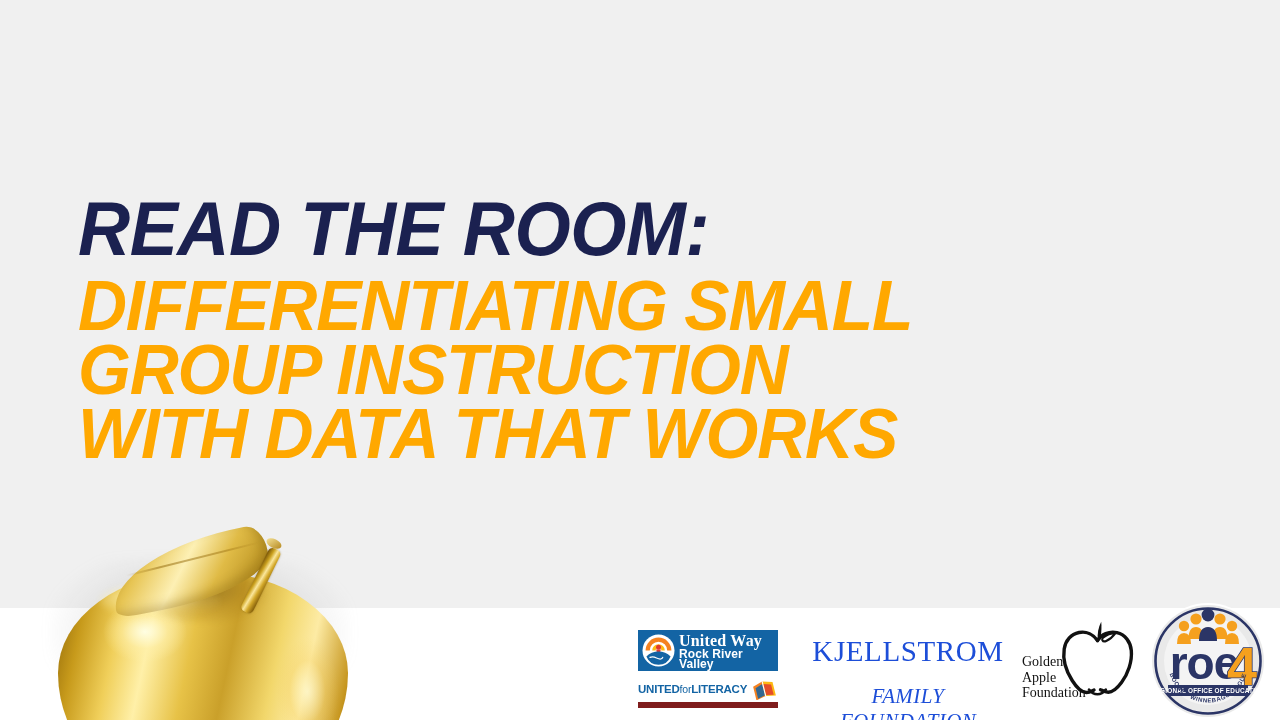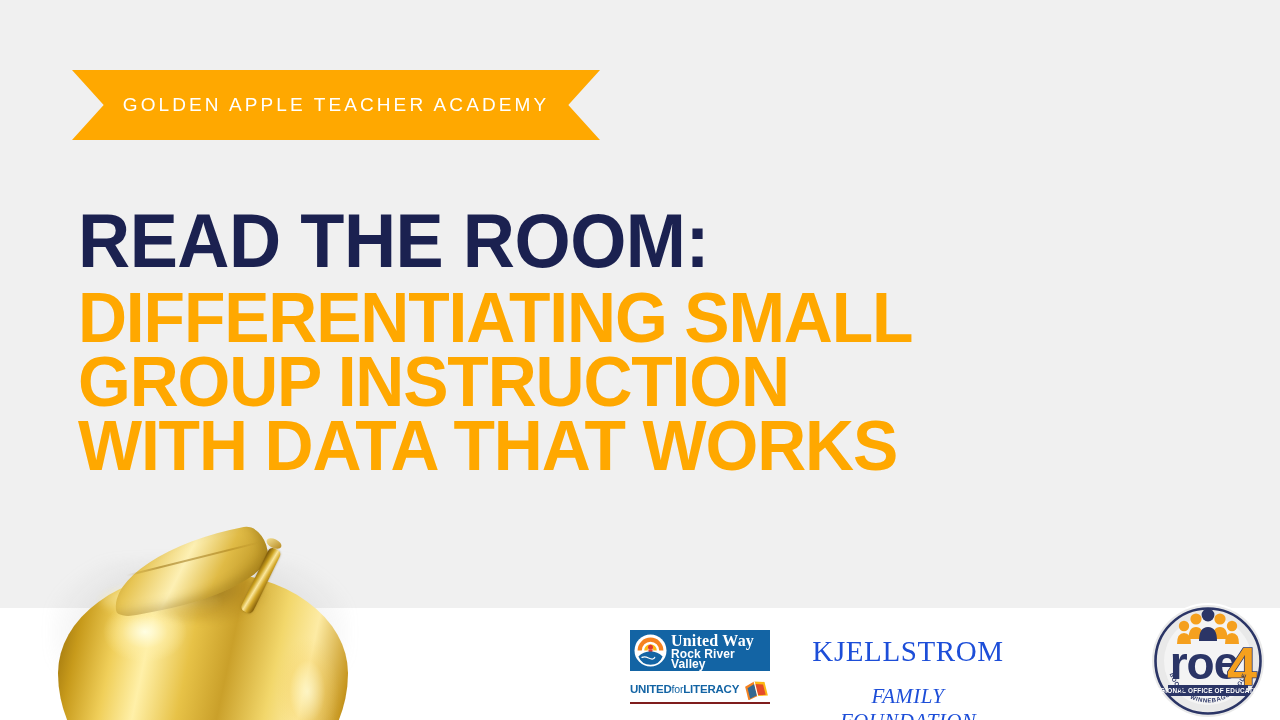--- a/index.html
+++ b/index.html
@@ -52,22 +52,23 @@
     letter-spacing: 3.1px;
     font-weight: 400;
     white-space: nowrap;
     font-family: "Liberation Sans", sans-serif;
   }
 
   
   .headline {
     position: absolute;
     left: 78px;
-    top: 200px;
+    top: 188px;
     width: 1130px;
+    font-style: italic;
   }
   .headline-main {
     color: #1b2150;
     font-size: 76px;
     line-height: 82px;
     font-weight: bold;
     letter-spacing: -0.5px;
     white-space: nowrap;
     font-family: "Liberation Sans", sans-serif;
     transform: scaleX(0.95);
@@ -200,21 +201,21 @@
     width: 668px;
     height: 112px;
     display: flex;
     align-items: center;
     gap: 0px;
   }
 
   
   .uw {
     position: absolute;
-    left: 9px;
+    left: 17px;
     top: 9px;
     width: 148px;
     height: 94px;
     background: #ffffff;
   }
   .uw-box {
     position: absolute;
     left: 9px; top: 13px;
     width: 140px; height: 41px;
     background: #1364A4;
@@ -241,21 +242,21 @@
     line-height: 10px;
     letter-spacing: 0.1px;
   }
   .uw-lit {
     position: absolute;
     left: 9px; top: 59px;
     width: 140px; height: 26px;
     display: flex;
     align-items: center;
     justify-content: space-between;
-    border-bottom: 2px solid #7f1d1d;
+    border-bottom: 6px solid #7f1d1d;
   }
   .uw-lit-text {
     font-size: 11.5px;
     font-weight: bold;
     color: #1364A4;
     letter-spacing: -0.2px;
     white-space: nowrap;
   }
   .uw-lit-text .thin { font-weight: normal; font-size: 10.5px; }
   .uw-lit-icon { width: 26px; height: 22px; flex: none; }
@@ -312,23 +313,20 @@
   }
 </style>
 </head>
 <body>
 
 <div class="slide">
 
   <div class="bg-upper"></div>
   <div class="bg-lower"></div>
 
-  <div class="ribbon">
-    <span class="ribbon-label">GOLDEN APPLE TEACHER ACADEMY</span>
-  </div>
 
   <div class="headline">
     <div class="headline-main">READ THE ROOM:</div>
     <div class="headline-sub">
       <span class="sub-line">DIFFERENTIATING SMALL</span>
       <span class="sub-line">GROUP INSTRUCTION</span>
       <span class="sub-line">WITH DATA THAT WORKS</span>
     </div>
   </div>
 
@@ -377,20 +375,36 @@
           </svg>
         </span>
       </div>
     </div>
 
     <div class="kjell">
       <div class="kjell-1">KJELLSTROM</div>
       <div class="kjell-2">FAMILY FOUNDATION</div>
     </div>
 
+    <div class="gaf">
+      <span class="gaf-svg">
+        <svg width="82" height="90" viewBox="0 0 82 90">
+          <path d="M41.5 20.5c-4 -6 -11 -9.5 -18.5 -8 -8 1.6 -13.5 8.2 -14.8 16.4 -1.6 10.2 2.2 22.4 8 31.6 4.2 6.7 9.3 12 14.2 12 3 0 5.2 -1.4 7.6 -2.6" fill="none" stroke="#111111" stroke-width="3.4" stroke-linecap="round"></path>
+          <path d="M41.5 20.5c4 -6 11.6 -9.6 19.4 -7.8 8.4 2 13.6 9.2 14.4 17.8 1 11 -3.4 23.4 -9.8 32 -4.2 5.6 -8.8 9.8 -13.2 9.8 -3 0 -5.4 -1.4 -7.8 -2.6" fill="none" stroke="#111111" stroke-width="3.4" stroke-linecap="round"></path>
+          <path d="M33 69.5c2.4 3.2 5.2 4.8 8.4 4.8 3.2 0 6 -1.6 8.4 -4.8" fill="none" stroke="#111111" stroke-width="2.6" stroke-linecap="round"></path>
+          <path d="M41.8 20.2c-0.6 -6.4 0.4 -12.6 3.4 -18.4 0.6 3.8 0.2 10.4 -0.4 14.2 -0.4 2.4 -1.6 3.8 -3 4.2Z" fill="#111111"></path>
+          <path d="M47 17.6c3.6 -3 8 -4.6 12.6 -4.8 -2.4 3.4 -6 6.6 -9.4 8.2 -1.8 0.8 -3.2 0.4 -3.8 -0.8 -0.4 -0.9 0 -1.9 0.6 -2.6Z" fill="none" stroke="#111111" stroke-width="2.2"></path>
+        </svg>
+      </span>
+      <div class="gaf-text">
+        <div>Golden</div>
+        <div>Apple</div>
+        <div>Foundation</div>
+      </div>
+    </div>
 
     <div class="roe">
       <svg width="124" height="124" viewBox="0 0 124 124">
         <defs>
           <path id="ringTop" d="M 62 112 m -44 0 a 44 44 0 1 1 88 0"></path>
           <path id="ringBot" d="M 24 76 a 40 40 0 0 0 76 0"></path>
         </defs>
 
         <circle cx="62" cy="62" r="58" fill="#ffffff"></circle>
         <circle cx="62" cy="62" r="56" fill="#e9e9e9"></circle>

